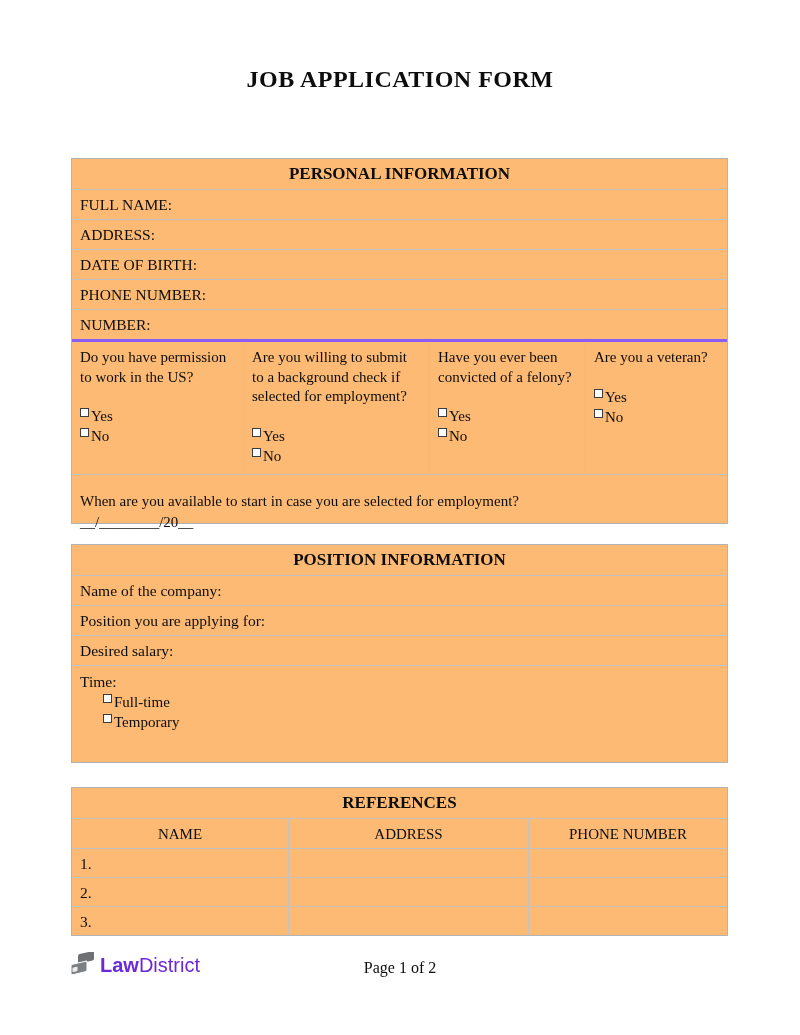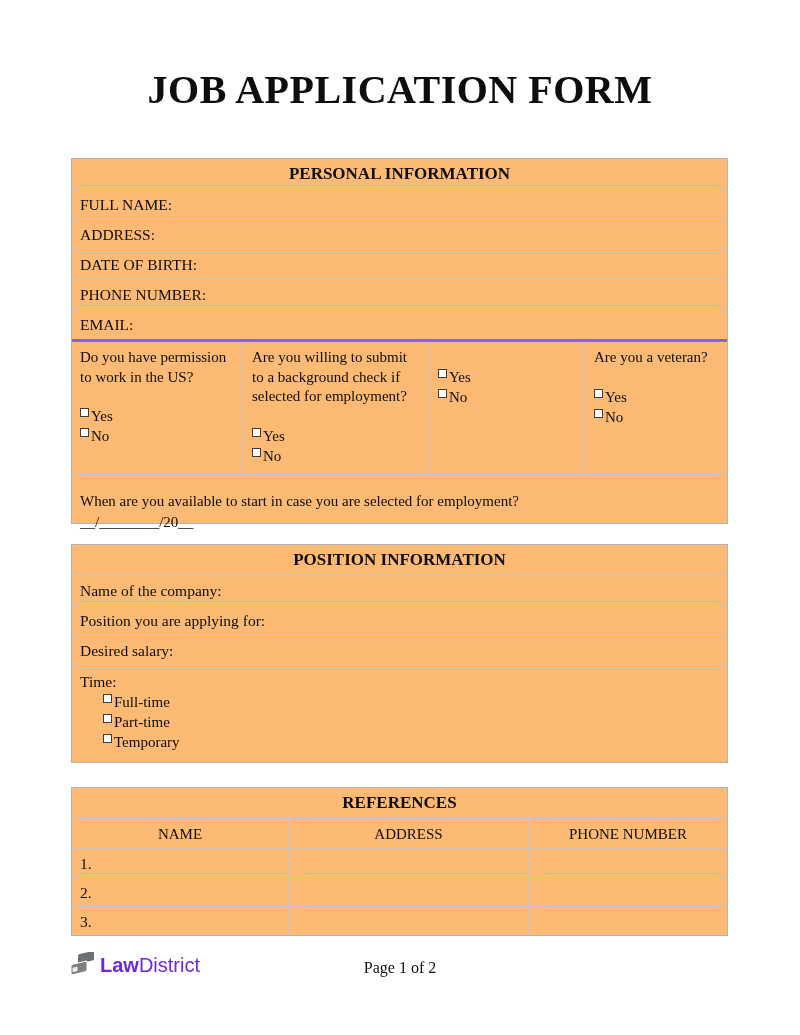--- a/index.html
+++ b/index.html
@@ -7,21 +7,21 @@
     position:relative;
     width:800px;height:1035px;
     background:#ffffff;
     font-family:"Liberation Serif", serif;
     color:#0d0d0d;
     overflow:hidden;
   }
   .doc-title{
     position:absolute;top:66px;left:0;right:0;
     text-align:center;
-    font-size:40px;font-weight:bold;
+    font-size:24px;font-weight:bold;
     letter-spacing:.5px;
     margin:0;
   }
   .tbl{
     position:absolute;left:71px;width:657px;
     border:1px solid #b3b3b3;
     box-sizing:border-box;
     background:#fdba74;
   }
   .personal{top:158px;}
@@ -116,38 +116,39 @@
 <div class="page">
 
   <h1 class="doc-title">JOB APPLICATION FORM</h1>
 
   <div class="tbl personal">
     <div class="sec-header">PERSONAL INFORMATION</div>
     <div class="field-row">FULL NAME:</div>
     <div class="field-row">ADDRESS:</div>
     <div class="field-row">DATE OF BIRTH:</div>
     <div class="field-row">PHONE NUMBER:</div>
-    <div class="field-row">EMAIL:</div>
+    <div class="field-row">NUMBER:</div>
 
     <div class="q-row">
       <div class="q-cell qc1">
         <div class="q-text">Do you have permission to work in the US?</div>
         <div class="opts">
           <div class="opt-line"><span class="cb"></span><span>Yes</span></div>
           <div class="opt-line"><span class="cb"></span><span>No</span></div>
         </div>
       </div>
       <div class="q-cell qc2">
         <div class="q-text">Are you willing to submit to a background check if selected for employment?</div>
         <div class="opts">
           <div class="opt-line"><span class="cb"></span><span>Yes</span></div>
           <div class="opt-line"><span class="cb"></span><span>No</span></div>
         </div>
       </div>
       <div class="q-cell qc3">
+        <div class="q-text">Have you ever been convicted of a felony?</div>
         <div class="opts">
           <div class="opt-line"><span class="cb"></span><span>Yes</span></div>
           <div class="opt-line"><span class="cb"></span><span>No</span></div>
         </div>
       </div>
       <div class="q-cell qc4">
         <div class="q-text">Are you a veteran?</div>
         <div class="opts">
           <div class="opt-line"><span class="cb"></span><span>Yes</span></div>
           <div class="opt-line"><span class="cb"></span><span>No</span></div>
@@ -163,21 +164,20 @@
 
   <div class="tbl position">
     <div class="sec-header">POSITION INFORMATION</div>
     <div class="field-row">Name of the company:</div>
     <div class="field-row">Position you are applying for:</div>
     <div class="field-row">Desired salary:</div>
     <div class="time-row">
       <div>Time:</div>
       <div class="time-opts">
         <div class="opt-line"><span class="cb"></span><span>Full-time</span></div>
-        <div class="opt-line"><span class="cb"></span><span>Part-time</span></div>
         <div class="opt-line"><span class="cb"></span><span>Temporary</span></div>
       </div>
     </div>
   </div>
 
   <div class="tbl references">
     <div class="sec-header">REFERENCES</div>
     <div class="ref-colheads">
       <div class="ref-c1">NAME</div>
       <div class="ref-c2">ADDRESS</div>

